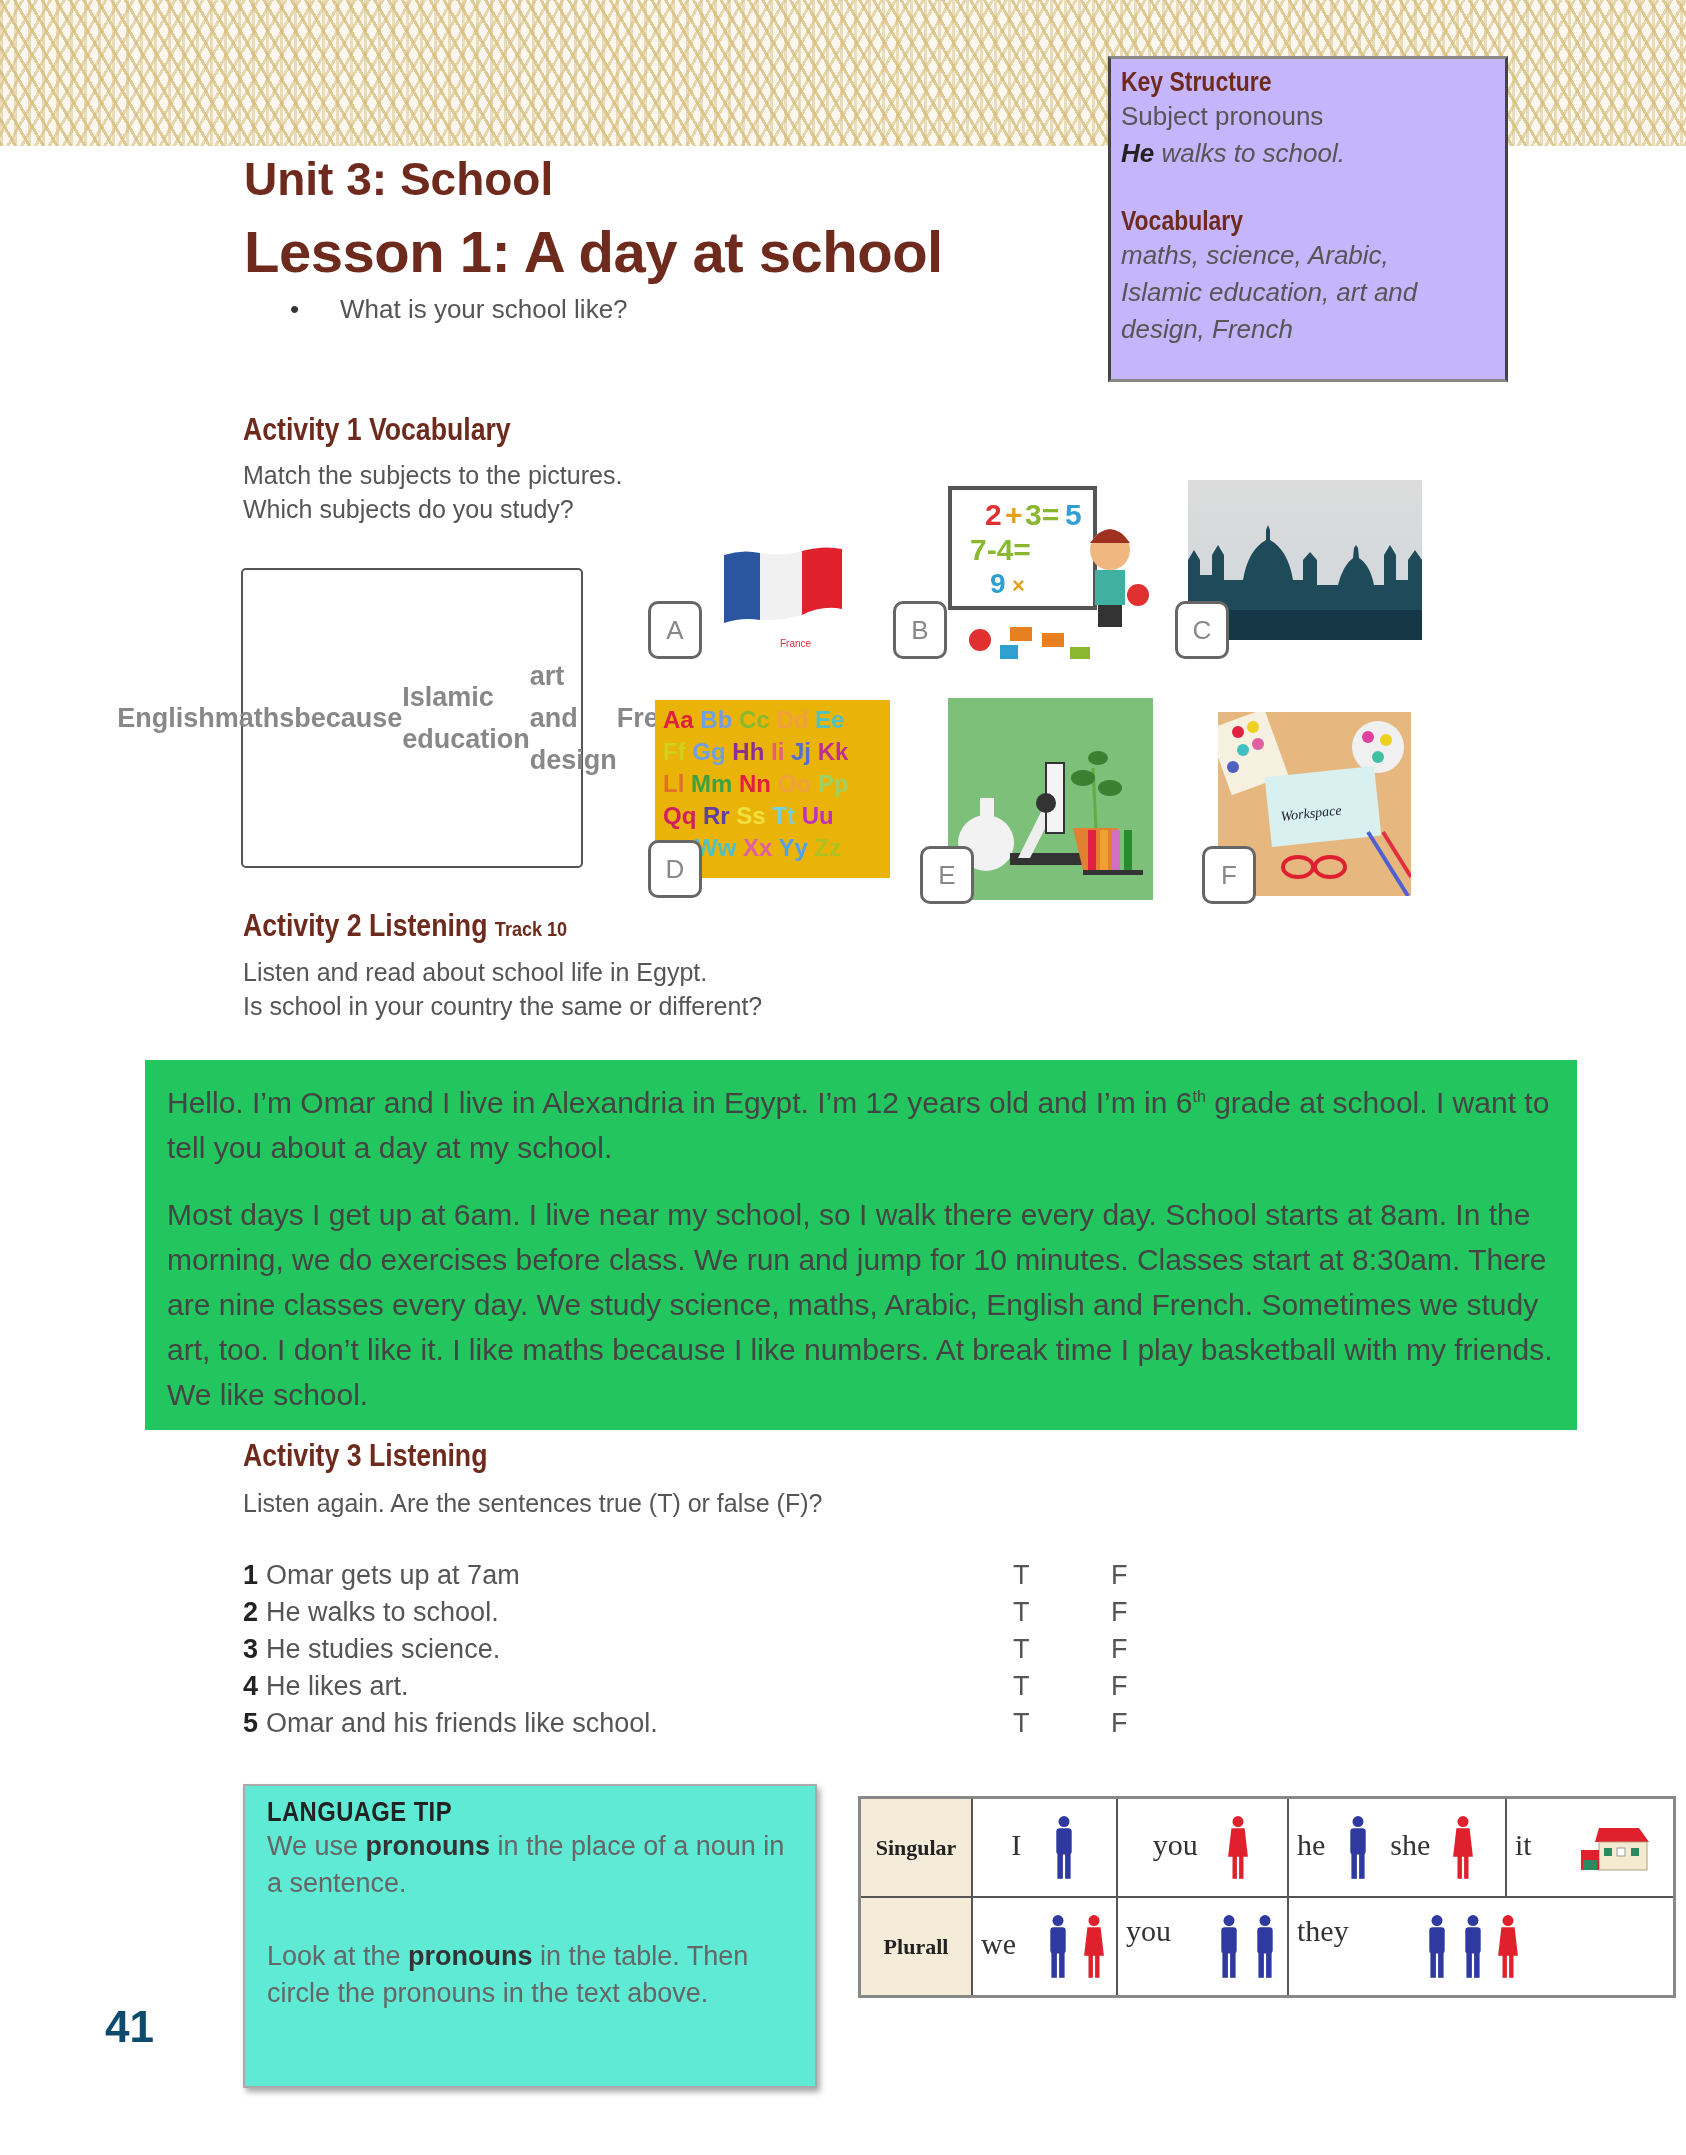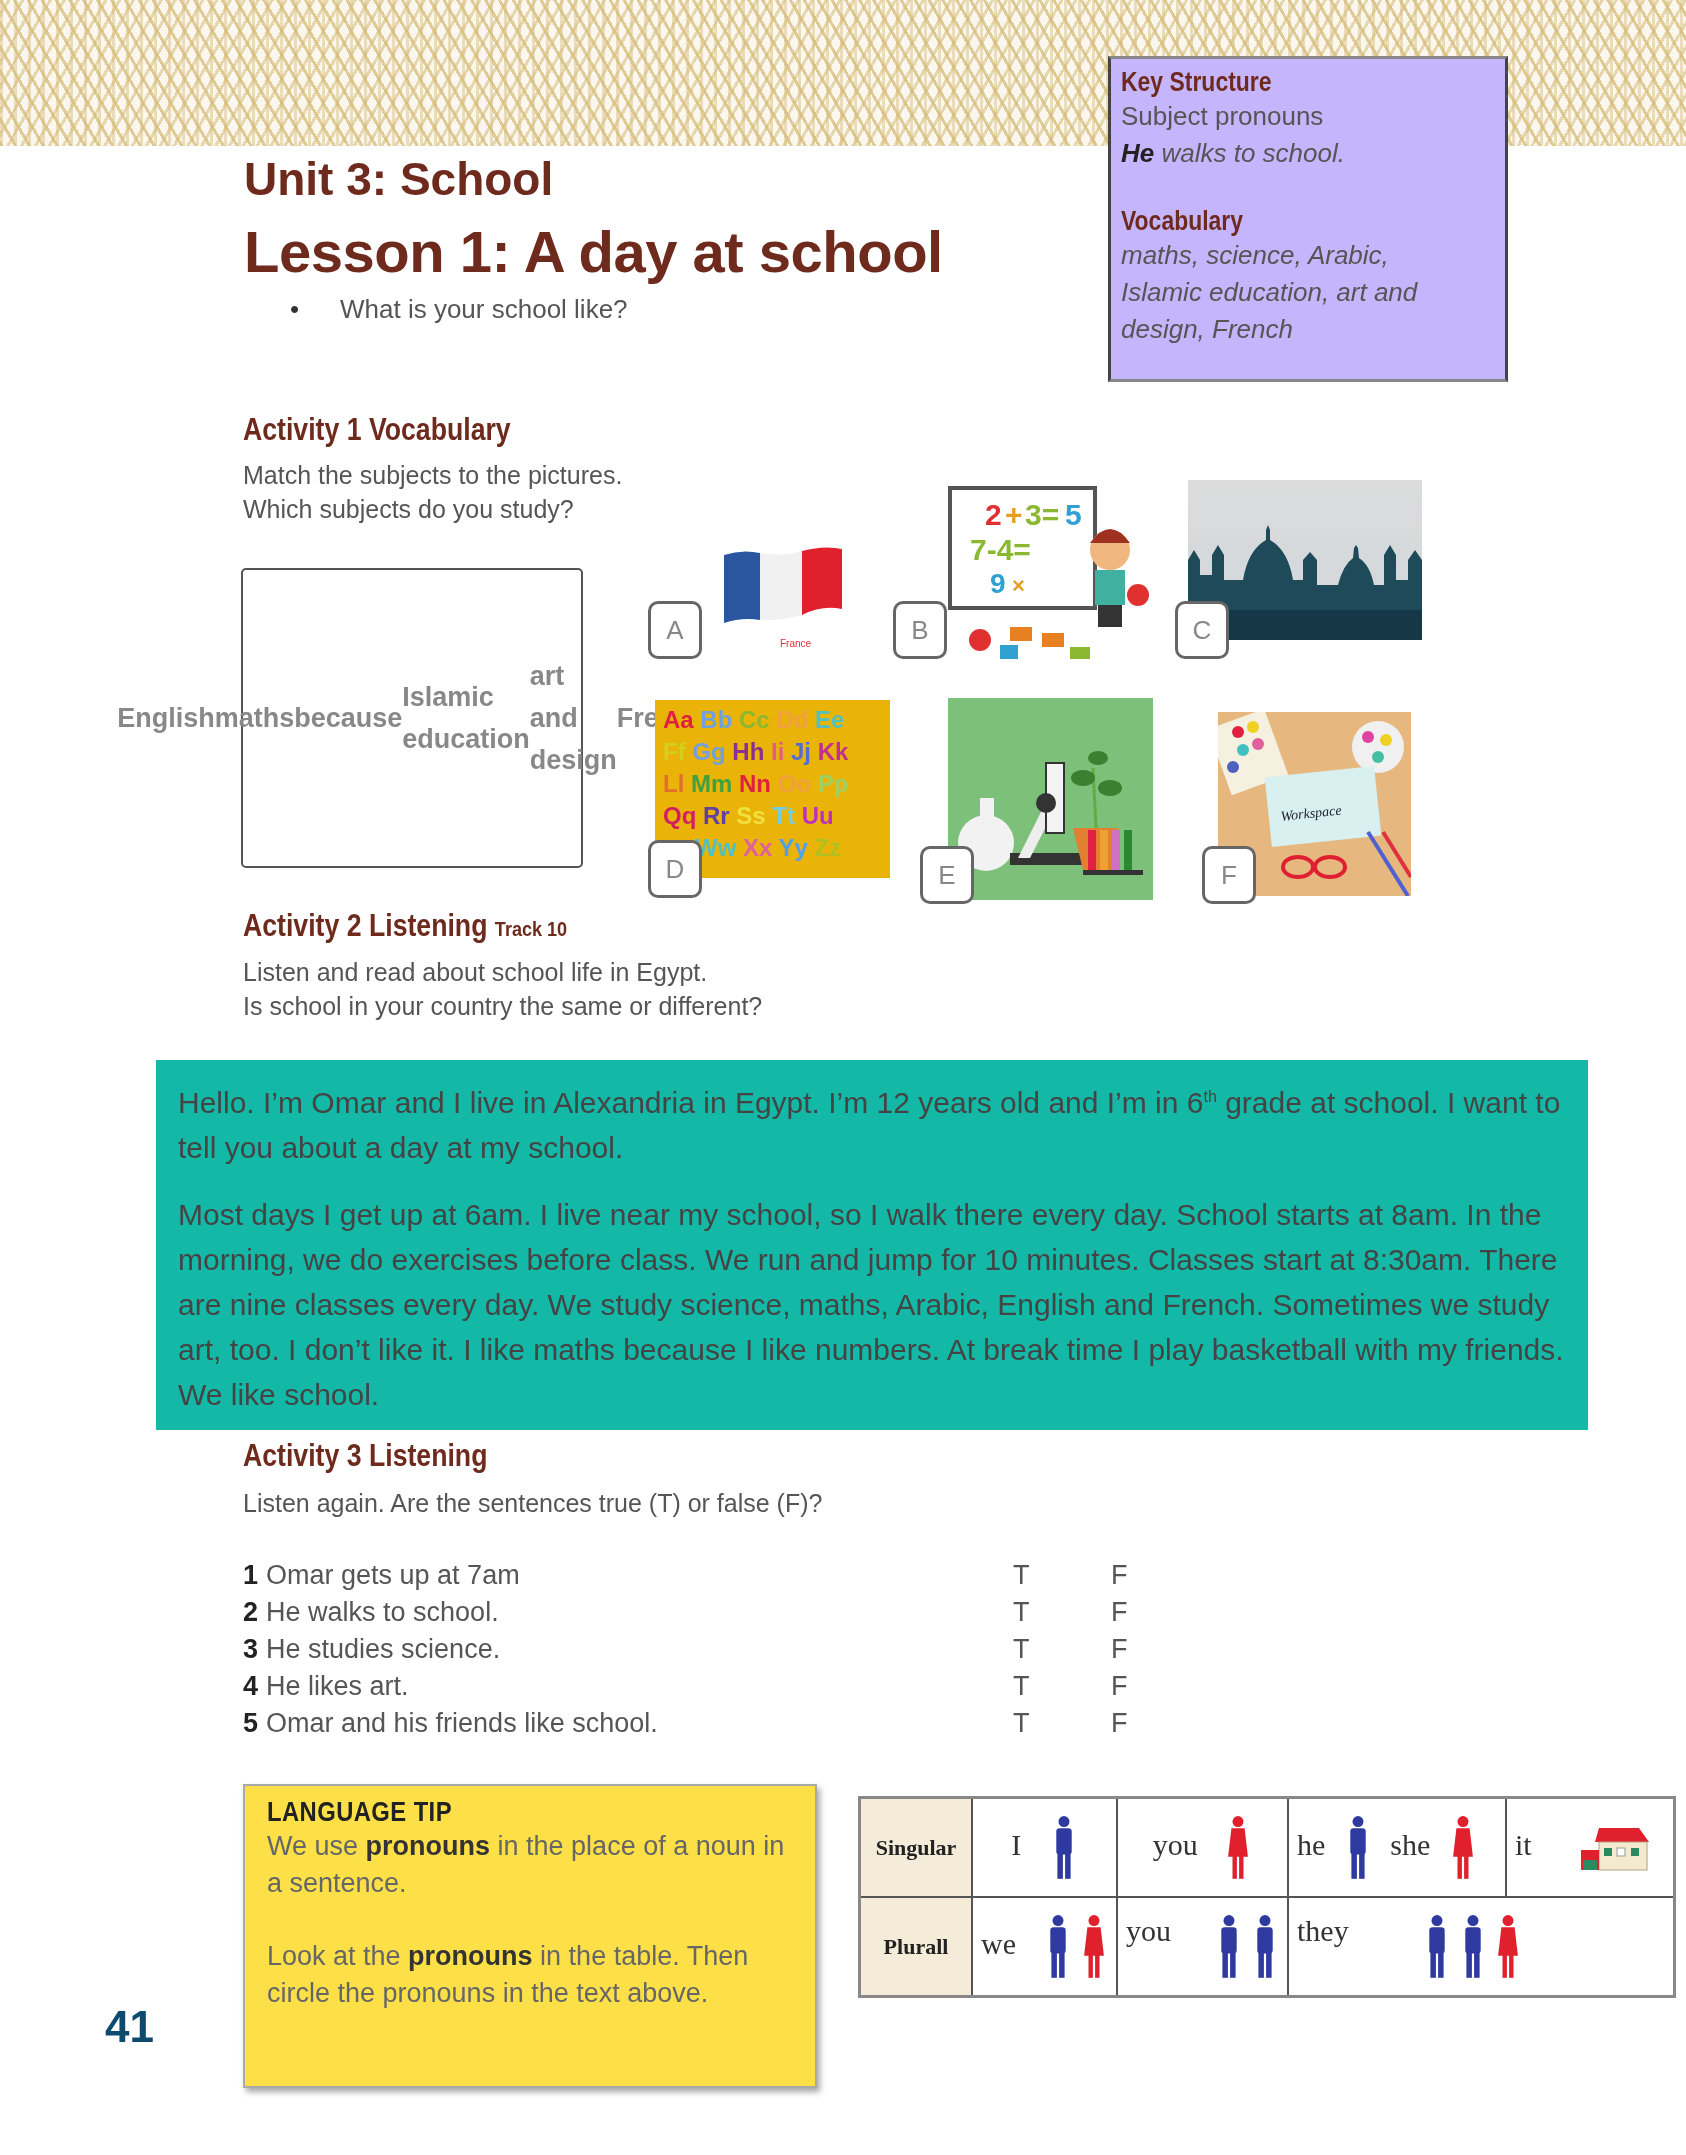--- a/index.html
+++ b/index.html
@@ -30,31 +30,31 @@
   .act-title .track{font-size:21px;}
   .instr{font-size:25px;line-height:34px;color:#555;font-family:"Liberation Sans",sans-serif;}
   
   .vocab{left:241px;top:568px;width:342px;height:300px;border:2px solid #555;border-radius:5px;box-sizing:border-box;
     display:flex;flex-direction:row;align-items:center;justify-content:center;}
   .vocab div{font-size:27px;line-height:42px;color:#888;font-weight:bold;font-family:"Liberation Sans",sans-serif;}
   .lbl{width:54px;height:58px;border:3px solid #666;border-radius:10px;background:#fff;box-sizing:border-box;
     display:flex;align-items:center;justify-content:center;font-size:26px;color:#888;font-family:"Liberation Sans",sans-serif;}
   .pic{overflow:hidden;}
   
-  .passage{left:156px;top:1060px;width:1432px;height:370px;background:#14b8a6;box-sizing:border-box;padding:14px 22px;}
+  .passage{left:145px;top:1060px;width:1432px;height:370px;background:#22c55e;box-sizing:border-box;padding:14px 22px;}
   .passage p{margin:0 0 22px 0;font-size:30px;line-height:45px;color:#444;font-family:"Liberation Sans",sans-serif;}
   .passage sup{font-size:16px;}
   
   .tf{left:243px;width:920px;font-size:27px;color:#555;font-family:"Liberation Sans",sans-serif;}
   .tf .row{display:flex;height:37px;align-items:center;}
   .tf .num{font-weight:bold;color:#222;margin-right:8px;}
   .tf .stmt{width:770px;display:flex;}
   .tf .t{width:98px;}
   
-  .tip{left:243px;top:1784px;width:574px;height:304px;background:#fde047;border:2px solid #aaa;box-sizing:border-box;
+  .tip{left:243px;top:1784px;width:574px;height:304px;background:#5eead4;border:2px solid #aaa;box-sizing:border-box;
     box-shadow:3px 4px 6px rgba(0,0,0,.35);padding:10px 22px;font-family:"Liberation Sans",sans-serif;}
   .tip .tt{font-size:28px;font-weight:bold;color:#222;letter-spacing:.5px;transform:scaleX(.85);transform-origin:left;display:block;}
   .tip p{margin:0 0 36px 0;font-size:27px;line-height:37px;color:#666;}
   .tip b{color:#333;}
   .pagenum{left:105px;top:2002px;font-size:44px;font-weight:bold;color:#0c4a6e;font-family:"Liberation Sans",sans-serif;}
   
   .ptable{left:858px;top:1796px;border-collapse:collapse;border:3px solid #888;font-family:Liberation Serif, serif;}
   .ptable td{border:2px solid #555;height:97px;padding:0 8px;font-size:30px;color:#333;vertical-align:middle;white-space:nowrap;}
   .ptable td.rh{background:#f4ecd8;width:94px;text-align:center;font-size:22px;font-weight:bold;color:#222;}
   .fig{display:inline-block;vertical-align:middle;margin:0 3px;}

